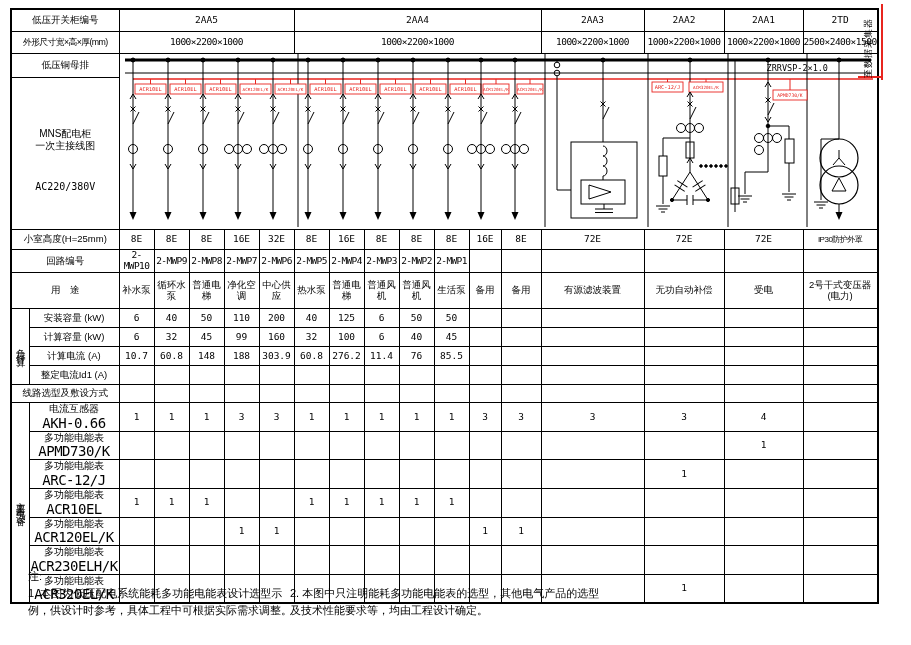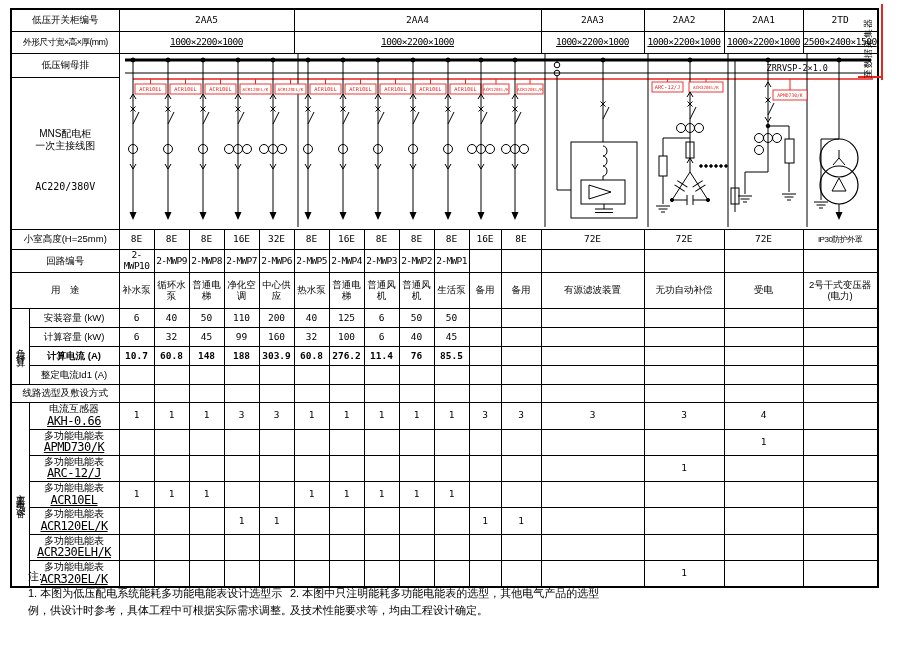--- a/index.html
+++ b/index.html
@@ -6,28 +6,28 @@
   #sheet{position:relative;width:911px;height:645px;background:#ffffff;overflow:hidden;
          font-family:"Liberation Sans",sans-serif;color:#000;}
   table.sw{position:absolute;left:10px;top:8px;border-collapse:collapse;table-layout:fixed;
            border:2px solid #000;}
   table.sw td{border:1px solid #000;padding:0;text-align:center;vertical-align:middle;
            font-size:9.5px;line-height:1.15;overflow:hidden;}
   td.lab{font-size:9.5px;}
   td.lab.sm{font-size:8.8px;letter-spacing:-0.6px;}
   td.hdr,td.sz,td.v,td.circ{font-family:"DejaVu Sans Mono","Liberation Mono",monospace;}
   td.hdr{font-size:10.5px;}
-  td.sz{font-size:9.3px;letter-spacing:-0.5px;text-decoration:underline;}
+  td.sz{font-size:9.3px;letter-spacing:-0.5px;}
   td.v{font-size:9.5px;}
   td.v.sm{font-size:8px;letter-spacing:-0.5px;font-family:"Liberation Sans",sans-serif;}
   td.circ{font-size:8.2px;letter-spacing:-0.6px;}
   td.use{font-size:9.5px;}
   td.grp{writing-mode:vertical-rl;text-orientation:upright;font-size:10px;letter-spacing:3px;}
   td.eq div.l1{font-size:10px;}
-  td.eq div.l2{font-family:"DejaVu Sans Mono","Liberation Mono",monospace;font-size:12px;letter-spacing:-0.5px;text-decoration:underline;}
+  td.eq div.l2{font-family:"DejaVu Sans Mono","Liberation Mono",monospace;font-size:14px;letter-spacing:-0.5px;}
   td.diag{vertical-align:top;padding:0;}
   td.mns div{font-size:10px;}
   .note{position:absolute;font-size:11px;line-height:1.55;}
   .redline{position:absolute;background:#e8251f;}
   #commlabel{position:absolute;left:748px;top:63px;width:80px;text-align:right;
              font-family:"DejaVu Sans Mono","Liberation Mono",monospace;font-size:8.5px;}
   #collector{position:absolute;left:862px;top:78px;transform:rotate(-90deg);
              transform-origin:0 0;white-space:nowrap;font-size:9px;letter-spacing:1px;}
 </style>
 </head>
@@ -446,21 +446,21 @@
           <td class="v">6</td>
           <td class="v">40</td>
           <td class="v">45</td>
           <td class="v"></td>
           <td class="v"></td>
           <td class="v"></td>
           <td class="v"></td>
           <td class="v"></td>
           <td class="v"></td>
         </tr>
-        <tr style="height: 19px; font-weight: bold;">
+        <tr style="height: 19px;">
           <td class="lab">计算电流 (A)</td>
           <td class="v">10.7</td>
           <td class="v">60.8</td>
           <td class="v">148</td>
           <td class="v">188</td>
           <td class="v">303.9</td>
           <td class="v">60.8</td>
           <td class="v">276.2</td>
           <td class="v">11.4</td>
           <td class="v">76</td>

